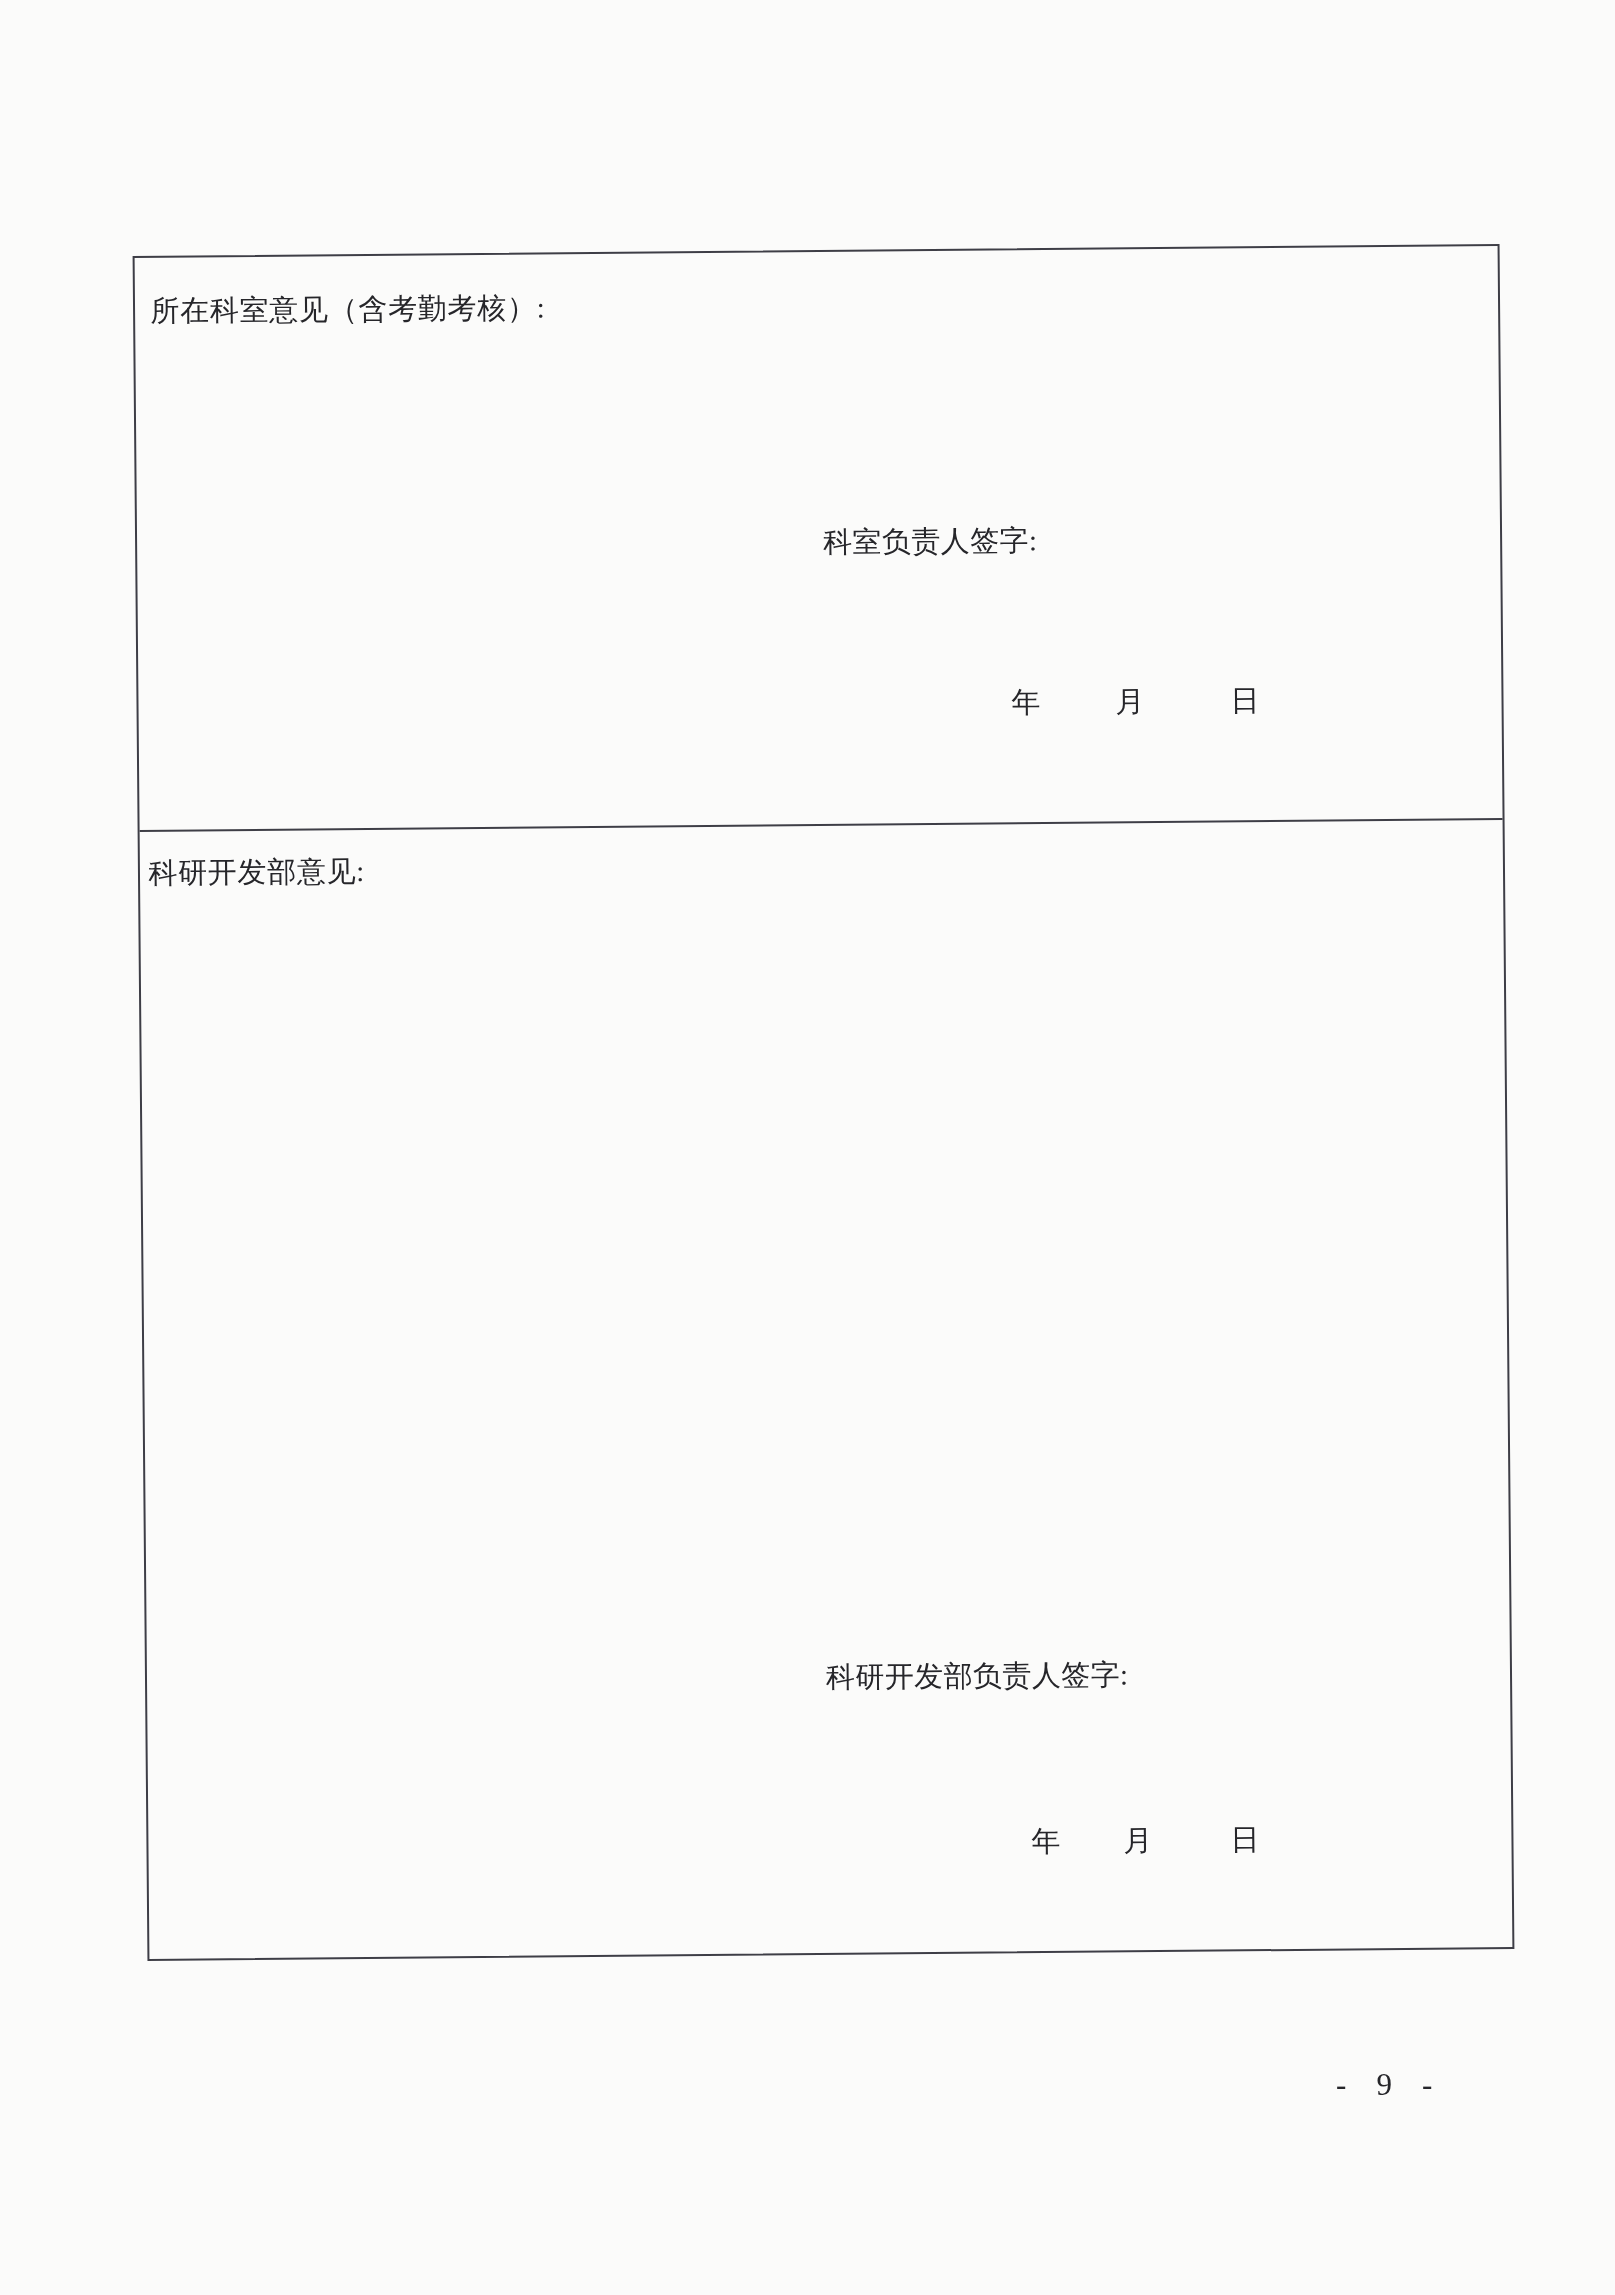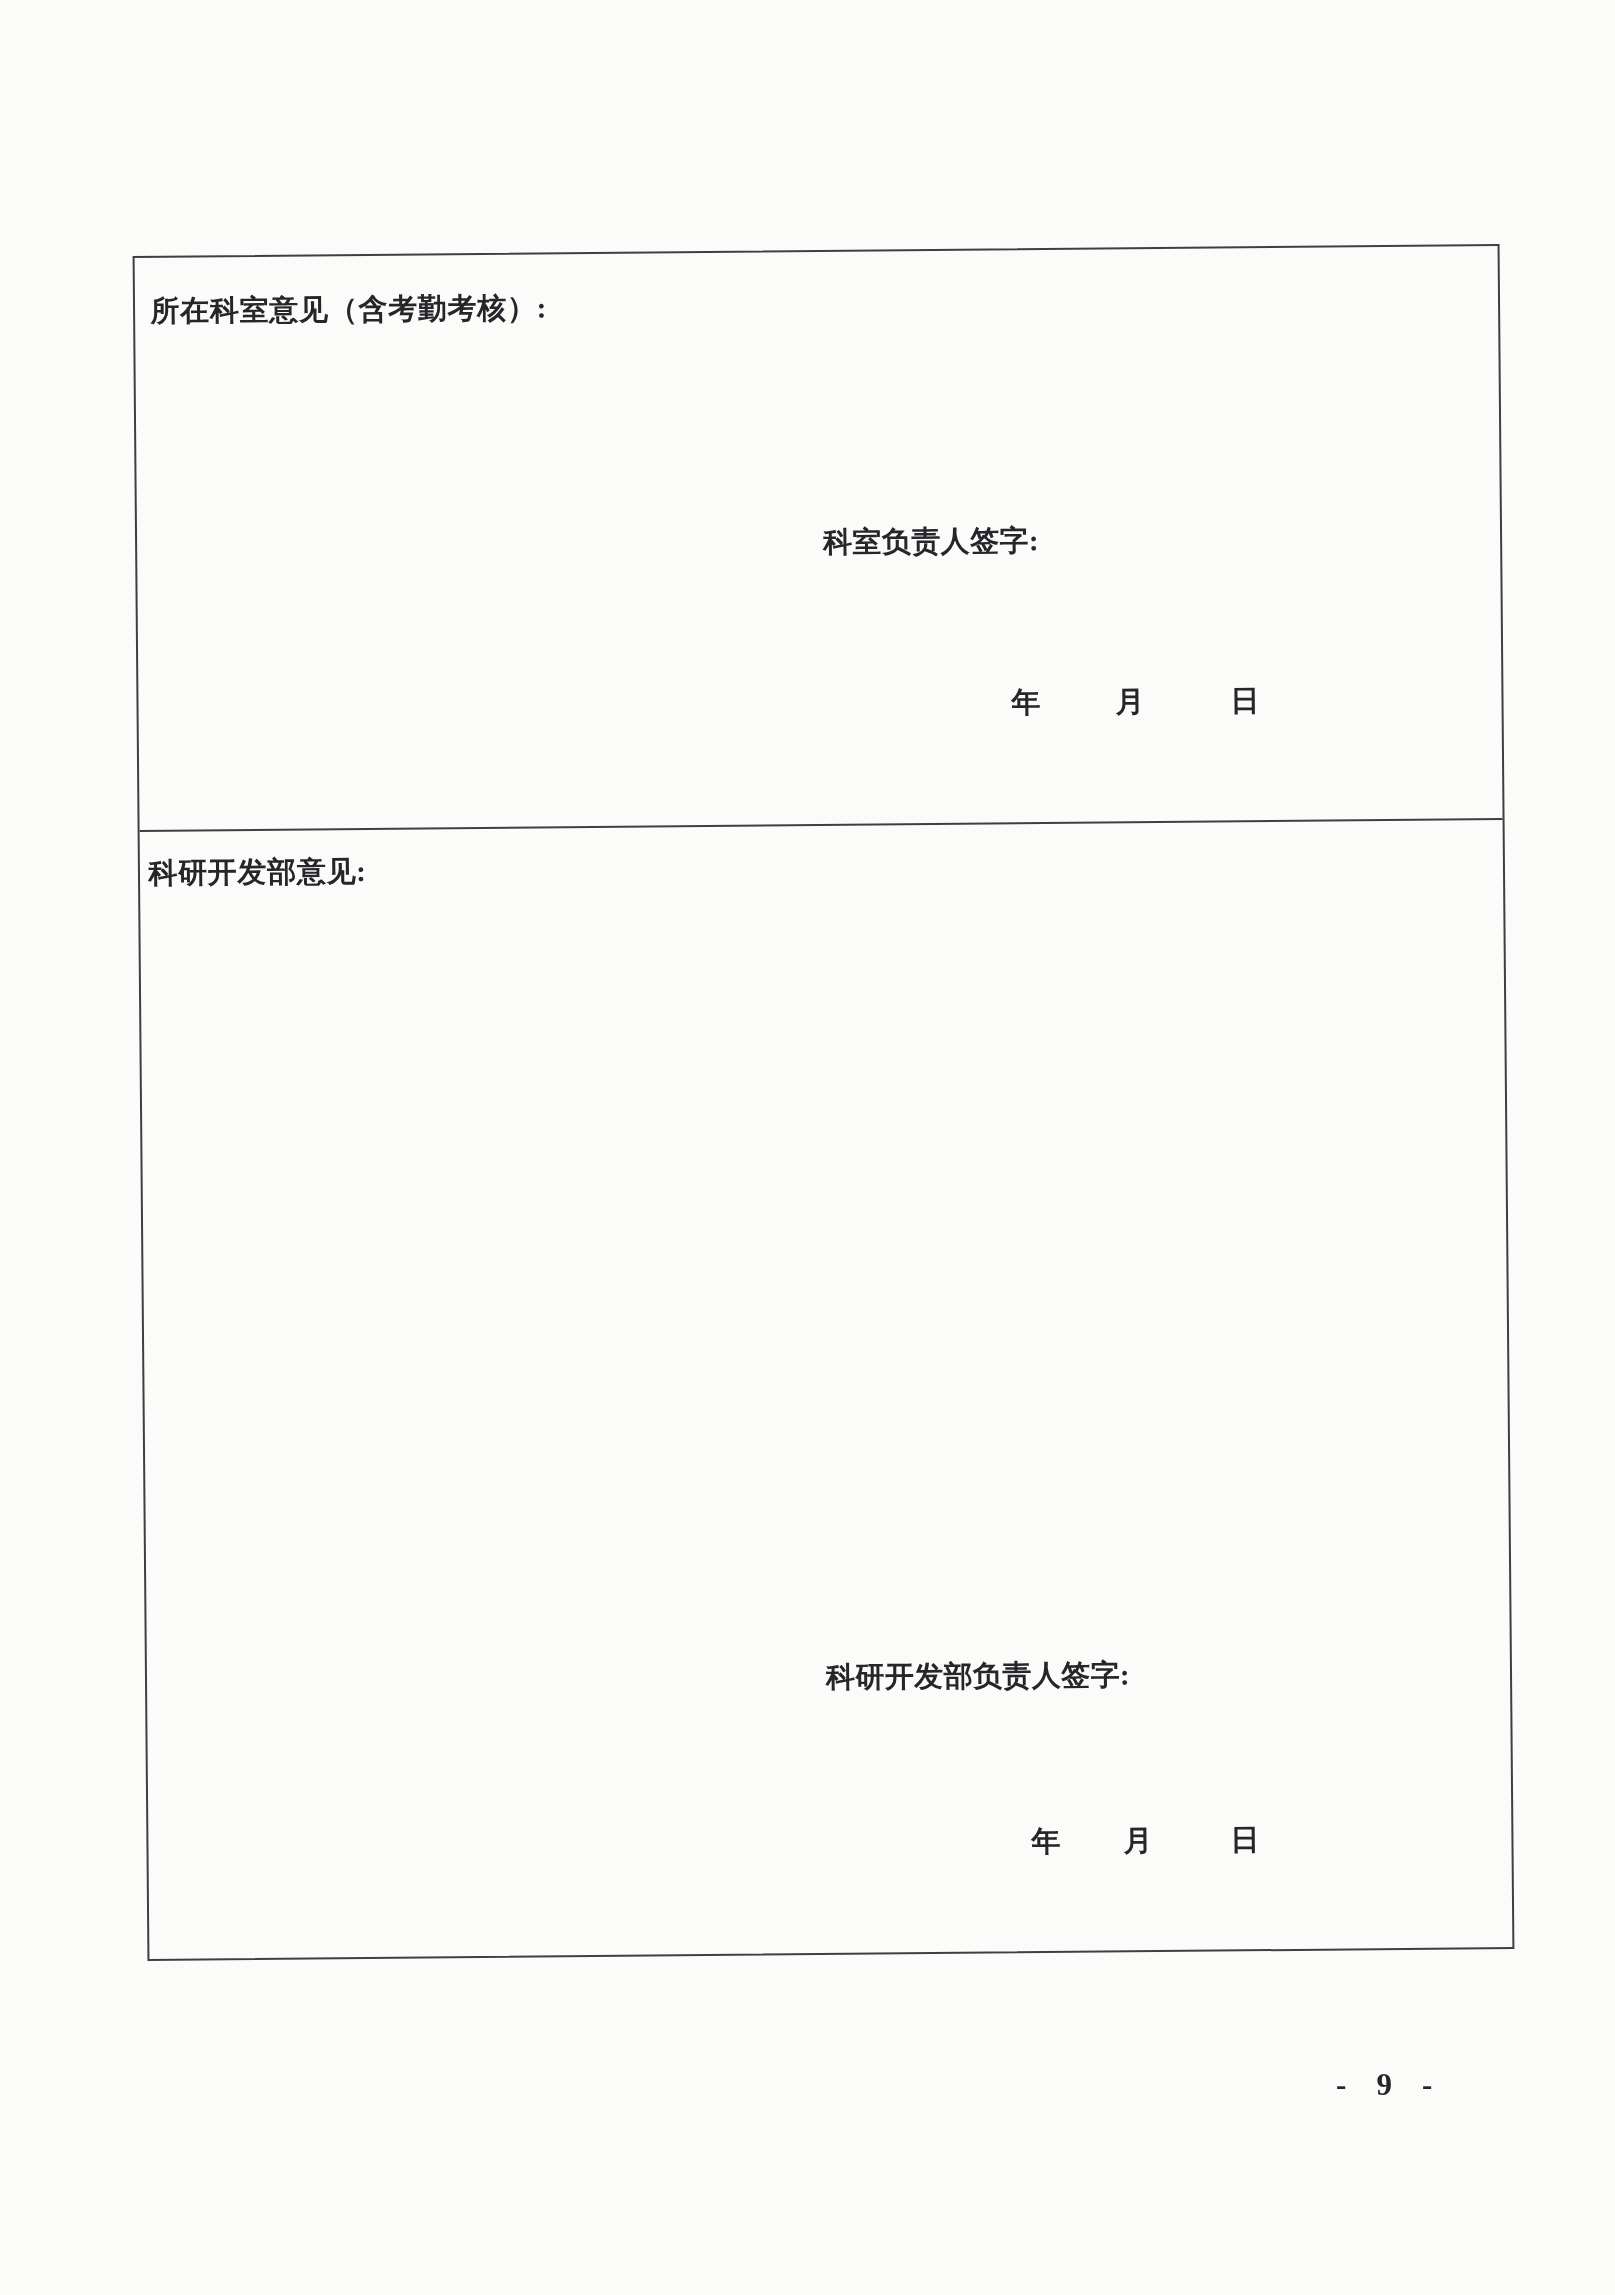--- a/index.html
+++ b/index.html
@@ -10,21 +10,20 @@
   * { margin: 0; padding: 0; box-sizing: border-box; }
   html, body { background: #e8e8e8; }
   .page {
     position: relative;
     width: 1615px;
     height: 2295px;
     background: var(--paper);
     font-family: "Liberation Serif", "DejaVu Serif", serif;
     color: var(--ink);
     overflow: hidden;
-    font-weight: bold;
   }
   .form-box {
     position: absolute;
     left: 140px;
     top: 250px;
     width: 1367px;
     height: 1705px;
     border: 2.1px solid var(--line);
     transform: rotate(-0.5deg);
     transform-origin: 50% 50%;

